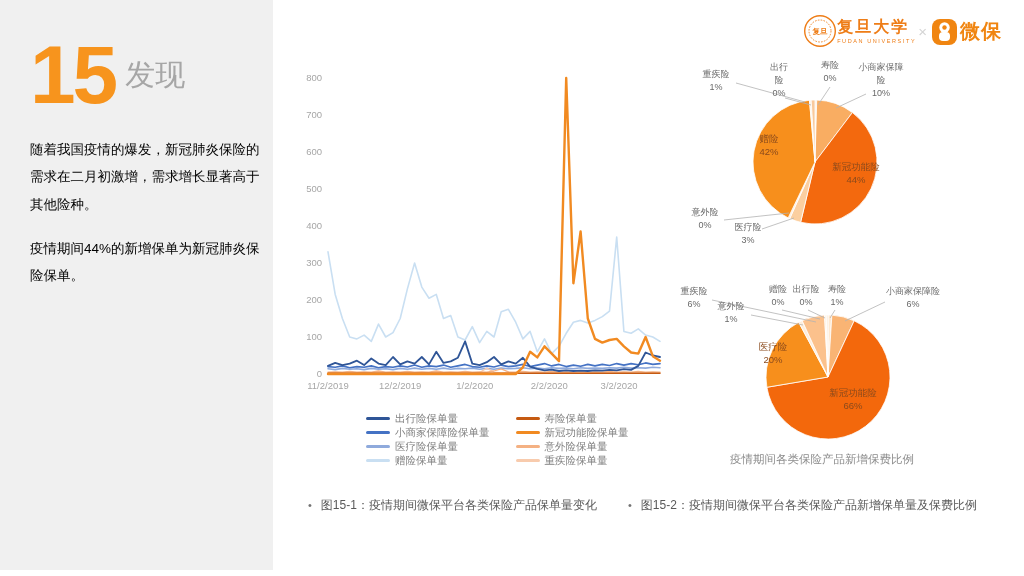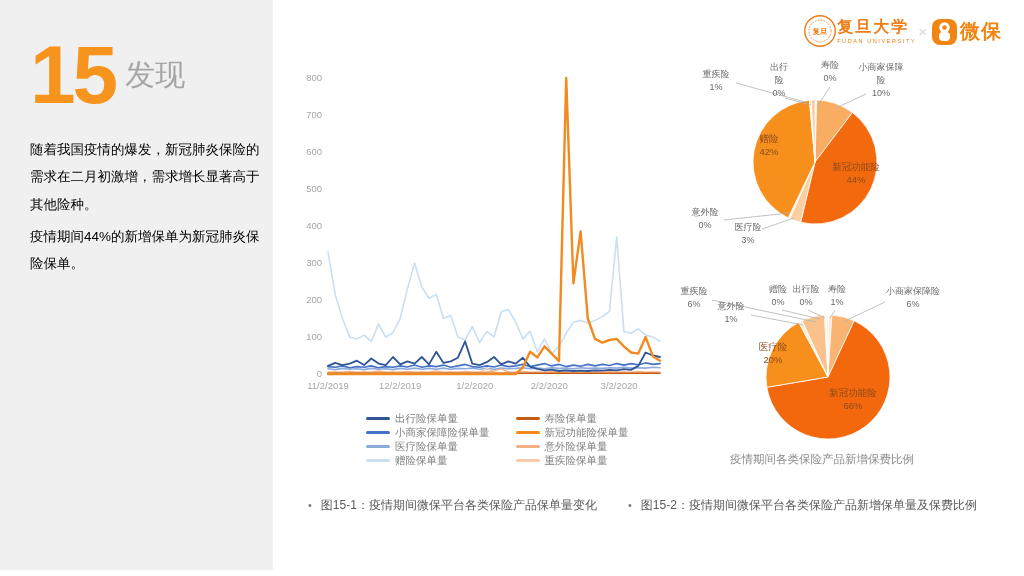--- a/index.html
+++ b/index.html
@@ -5,21 +5,21 @@
   html,body{margin:0;padding:0;background:#ffffff;}
   .slide{position:relative;width:1024px;height:576px;background:#ffffff;overflow:hidden;
          font-family:"Liberation Sans","DejaVu Sans",sans-serif;}
   .panel{position:absolute;left:0;top:0;width:273px;height:570px;background:#f0f0f0;
          box-sizing:border-box;padding:40px 20px 0 30px;}
   .num-row{display:flex;align-items:flex-end;}
   .num{font-size:82px;line-height:0.85;font-weight:700;color:#f7941d;letter-spacing:-3px;}
   .num-label{font-size:30px;color:#a6a6a6;margin-left:10px;margin-bottom:14px;}
   .headline{width:202px;margin:34px 0 0 0;font-size:27px;line-height:1.18;font-weight:700;color:#3f3f3f;}
   .bodytext{width:232px;margin:26px 0 0 0;font-size:13.5px;line-height:2.05;color:#000000;}
-  .bodytext+.bodytext{margin-top:4px;}
+  .bodytext+.bodytext{margin-top:16px;}
   .logos{position:absolute;top:14px;right:22px;display:flex;align-items:center;gap:0;}
   .fudan-text{display:flex;flex-direction:column;line-height:1.1;}
   .fudan-cn{font-family:"Liberation Serif","DejaVu Serif",serif;font-weight:700;font-size:16px;
             color:#ee7d17;letter-spacing:2px;}
   .fudan-en{font-size:5.5px;letter-spacing:1.6px;color:#ee7d17;margin-top:2px;}
   .logo-x{color:#d4d4d4;font-size:15px;margin:0 2px;}
   .wesure-cn{font-size:20px;font-weight:700;color:#f08511;letter-spacing:1px;}
   .linechart-svg{position:absolute;left:298px;top:58px;}
   .legend{position:absolute;left:366px;top:413px;display:flex;gap:26px;}
   .legend-col{display:flex;flex-direction:column;gap:3px;}

